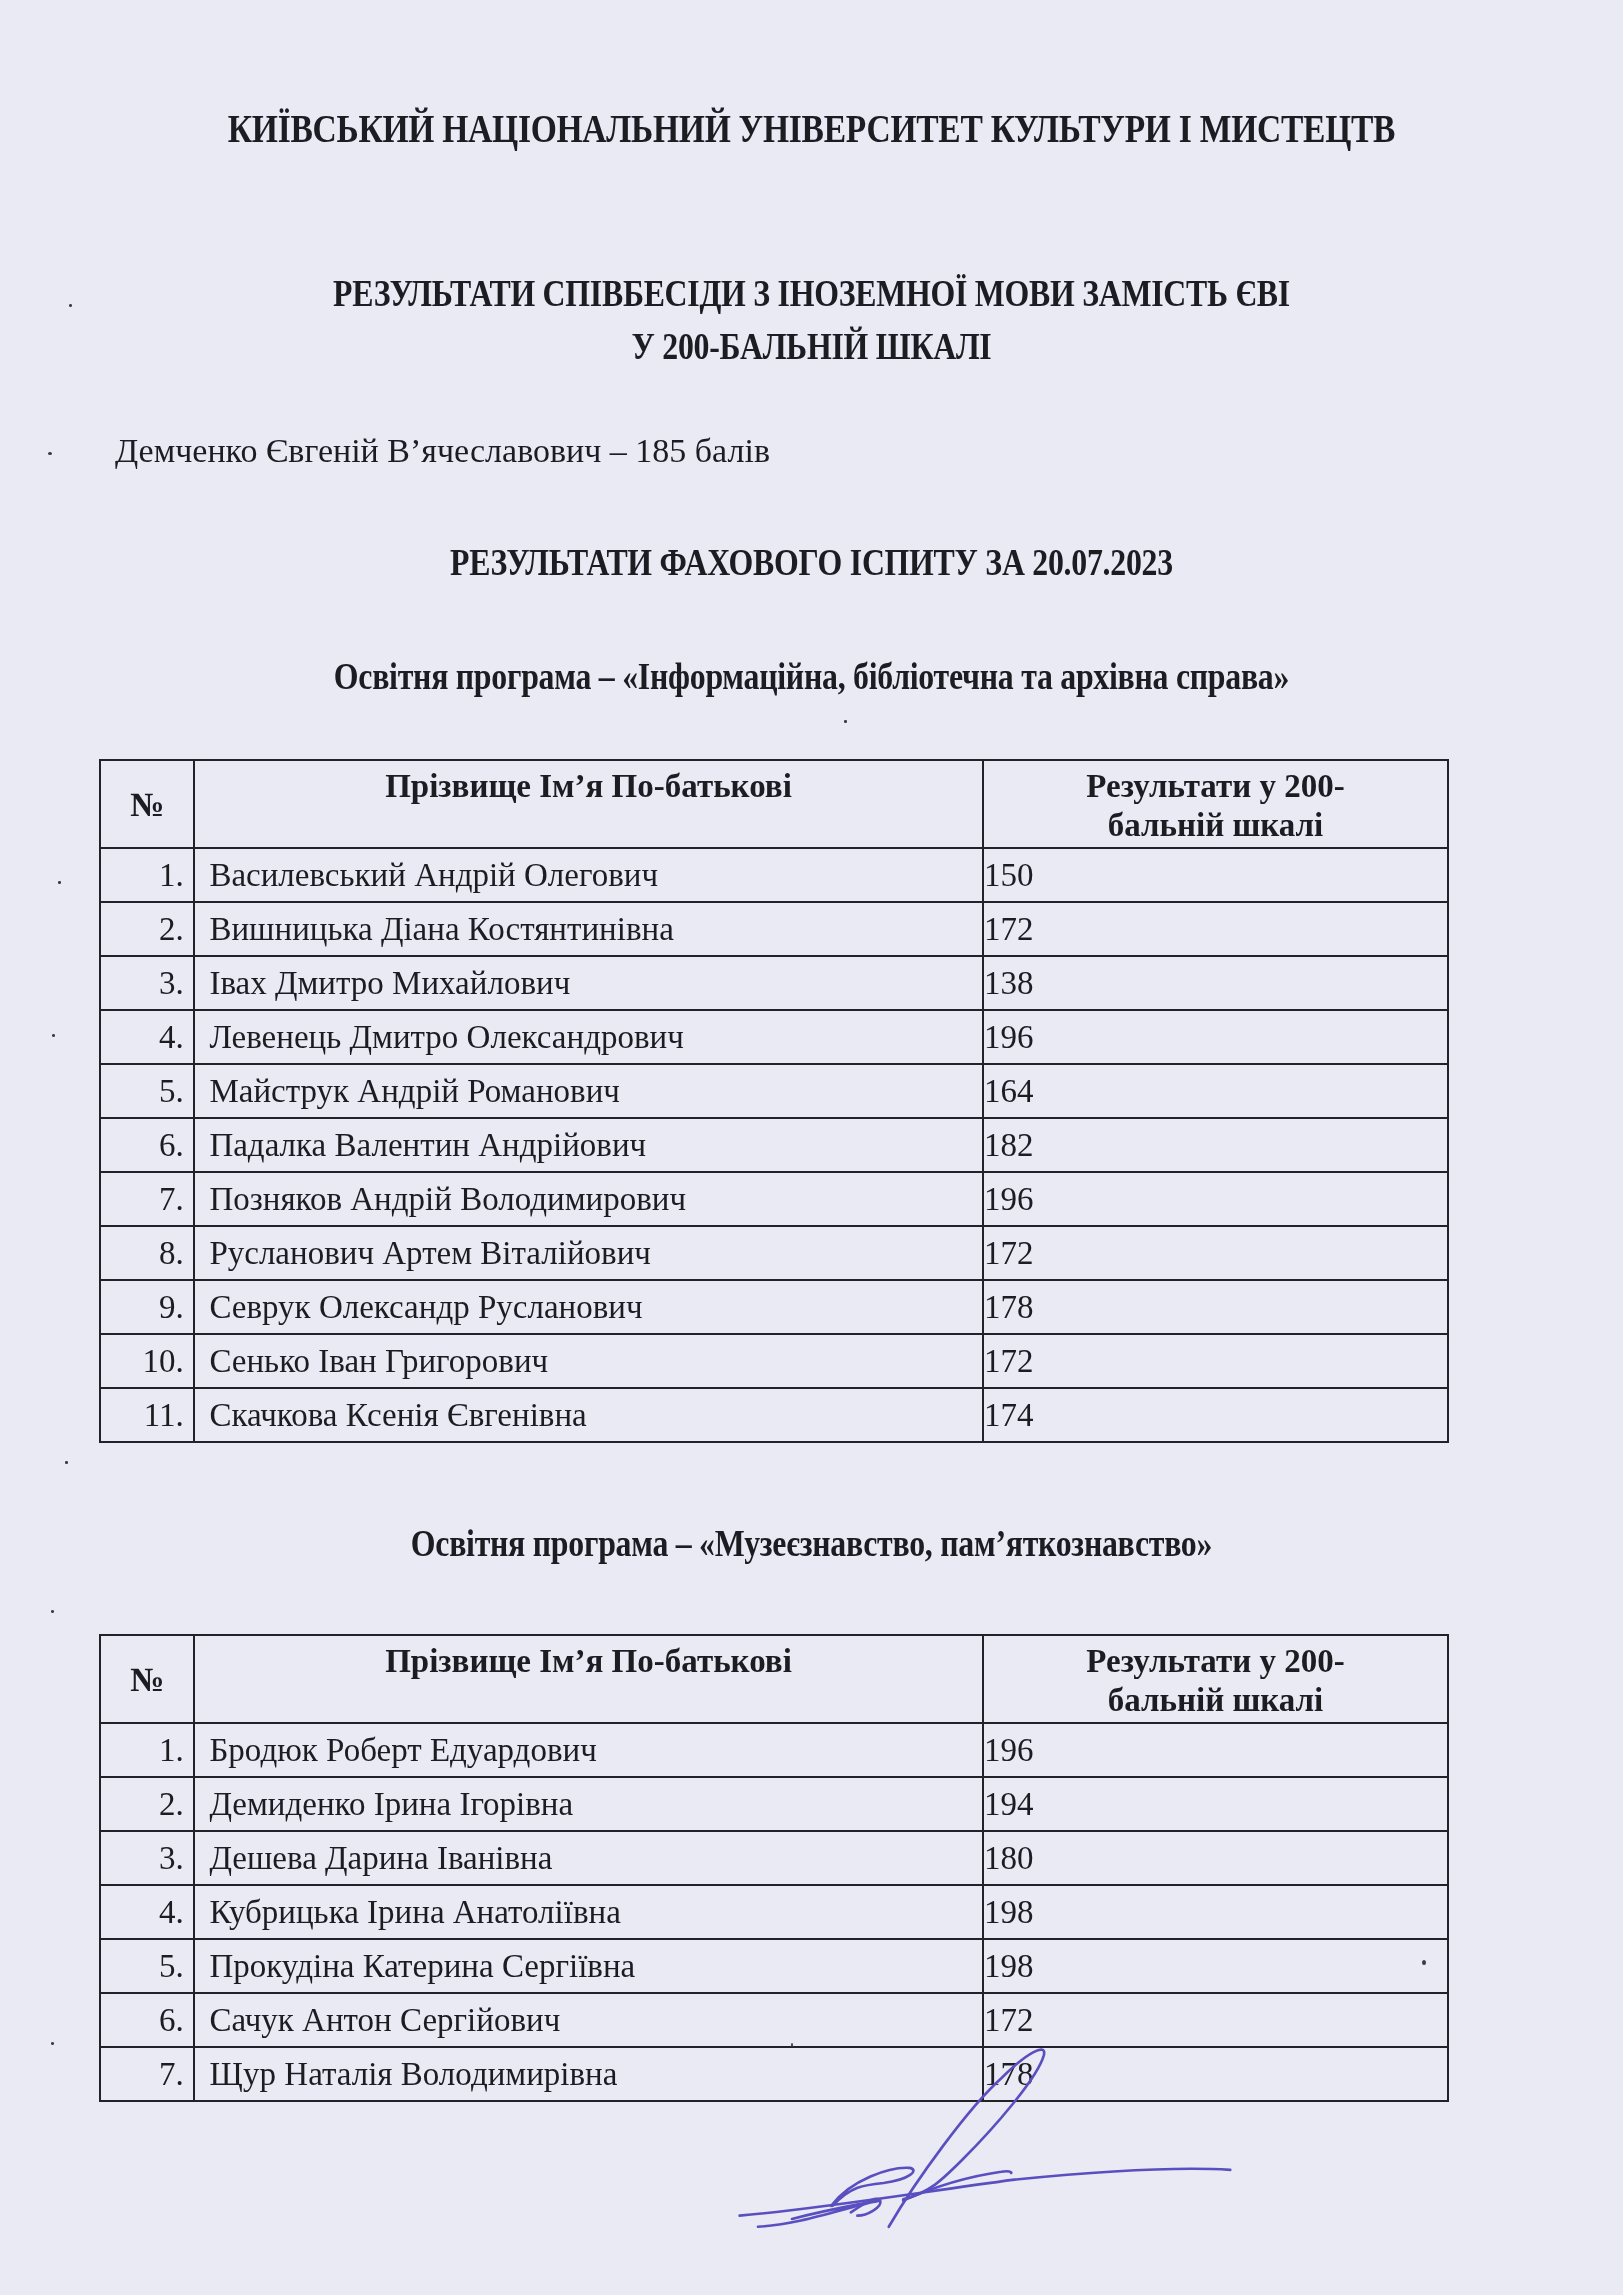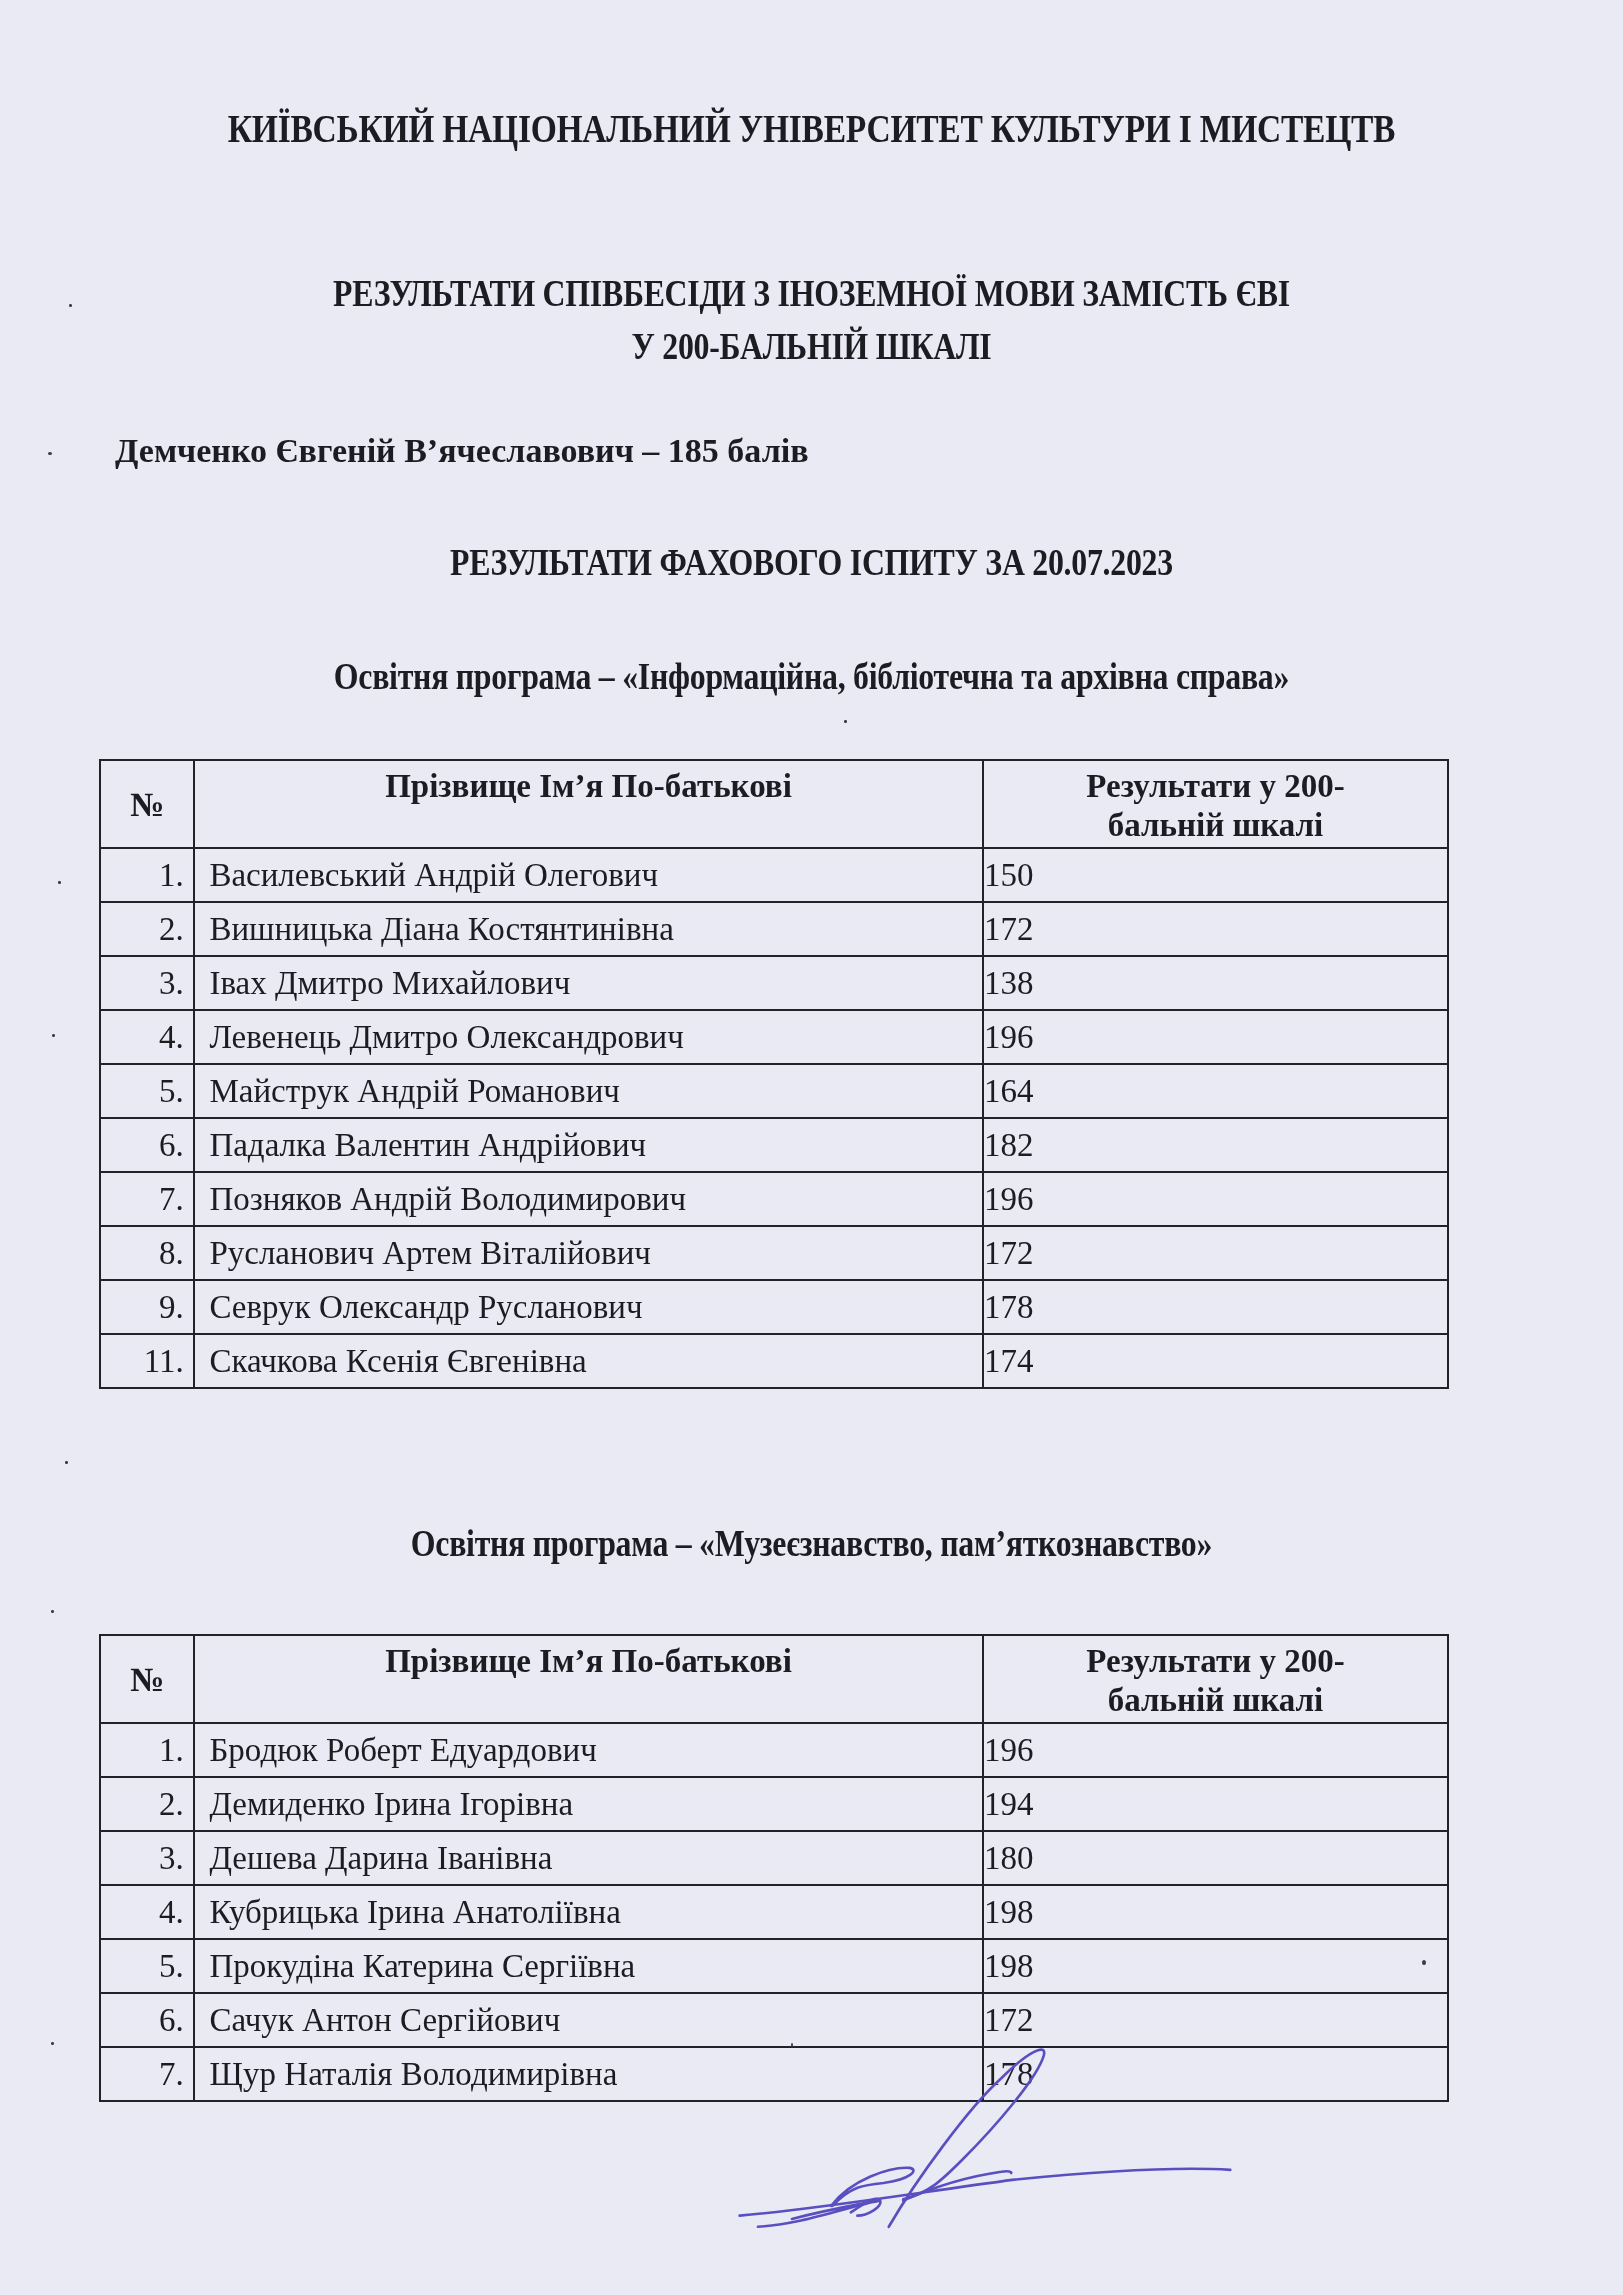--- a/index.html
+++ b/index.html
@@ -19,21 +19,21 @@
     font-weight: bold;
     font-size: 37px;
     transform: scaleX(0.86);
     letter-spacing: -0.3px;
   }
   #univ-title { top: 106px; font-size: 39px; }
   #interview-title-1 { top: 272px; }
   #interview-title-2 { top: 325px; }
   #interview-result {
     position: absolute; left: 115px; top: 432px;
-    font-size: 34px; white-space: nowrap; font-weight: bold;
+    font-size: 34px; white-space: nowrap;
   }
   #exam-title { top: 541px; }
   #program-1-title { top: 655px; }
   #program-2-title { top: 1522px; }
 
   table.results {
     position: absolute;
     left: 99px; width: 1348px;
     border-collapse: collapse;
     table-layout: fixed;
@@ -141,20 +141,25 @@
         <td class="num">8.</td>
         <td class="name">Русланович Артем Віталійович</td>
         <td class="score">172</td>
       </tr>
       <tr>
         <td class="num">9.</td>
         <td class="name">Севрук Олександр Русланович</td>
         <td class="score">178</td>
       </tr>
       <tr>
+        <td class="num">10.</td>
+        <td class="name">Сенько Іван Григорович</td>
+        <td class="score">172</td>
+      </tr>
+      <tr>
         <td class="num">11.</td>
         <td class="name">Скачкова Ксенія Євгенівна</td>
         <td class="score">174</td>
       </tr>
     </tbody>
 </table>
 
 <div class="center-line h-bold" id="program-2-title">Освітня програма – «Музеєзнавство, пам’яткознавство»</div>
 
 <table class="results" id="table-2">

